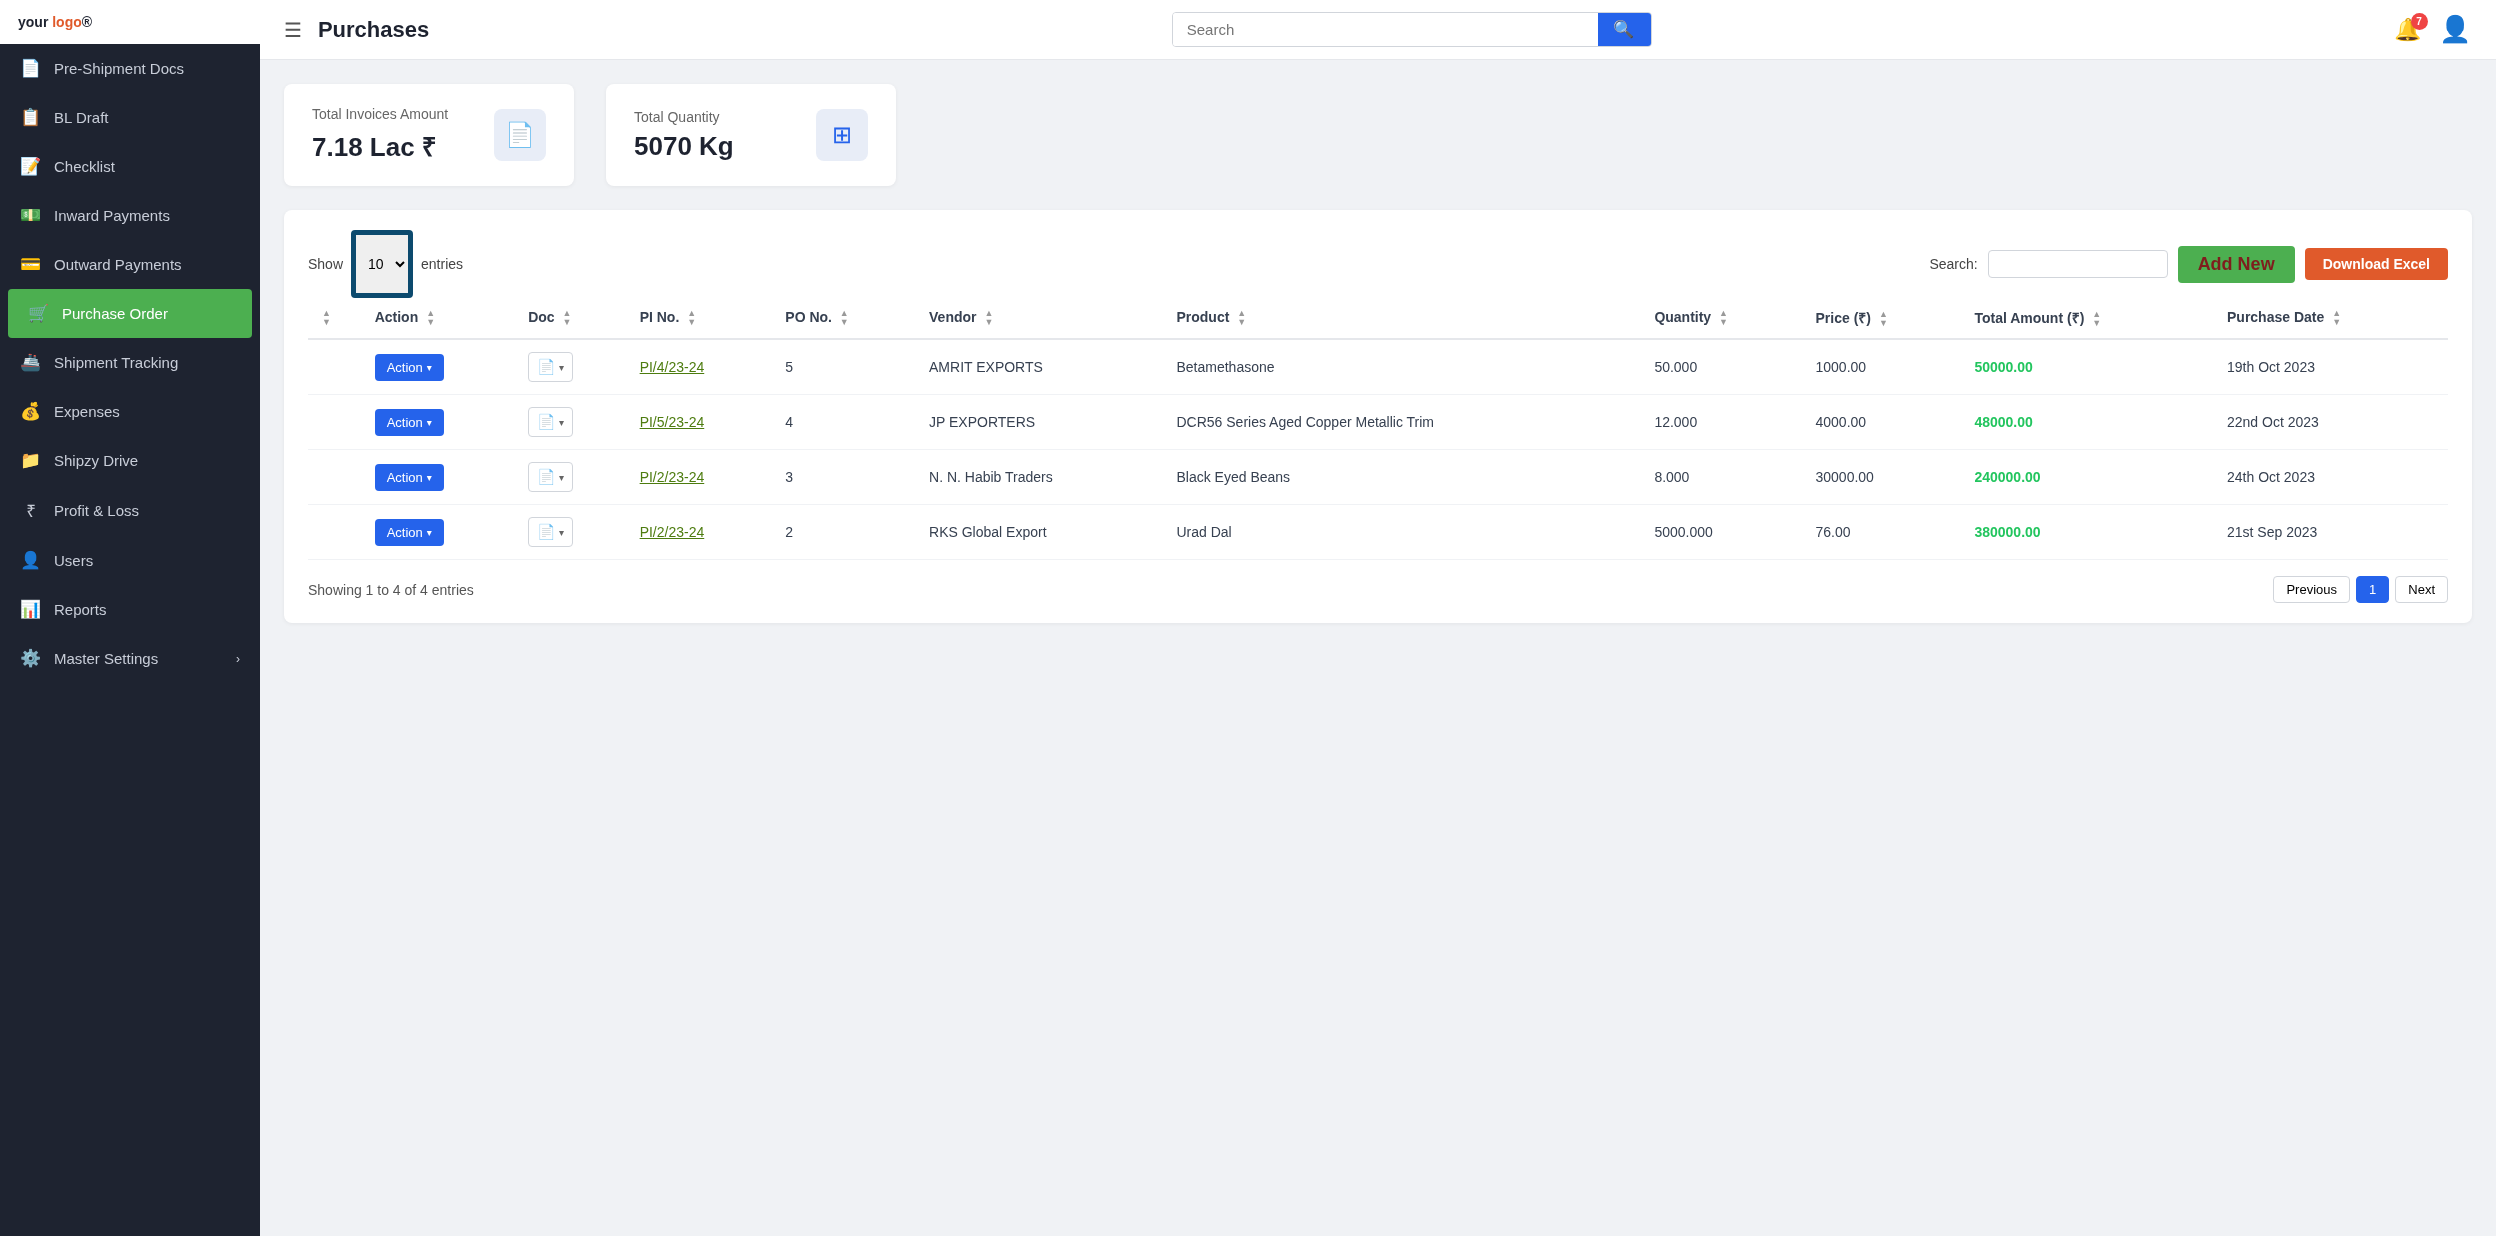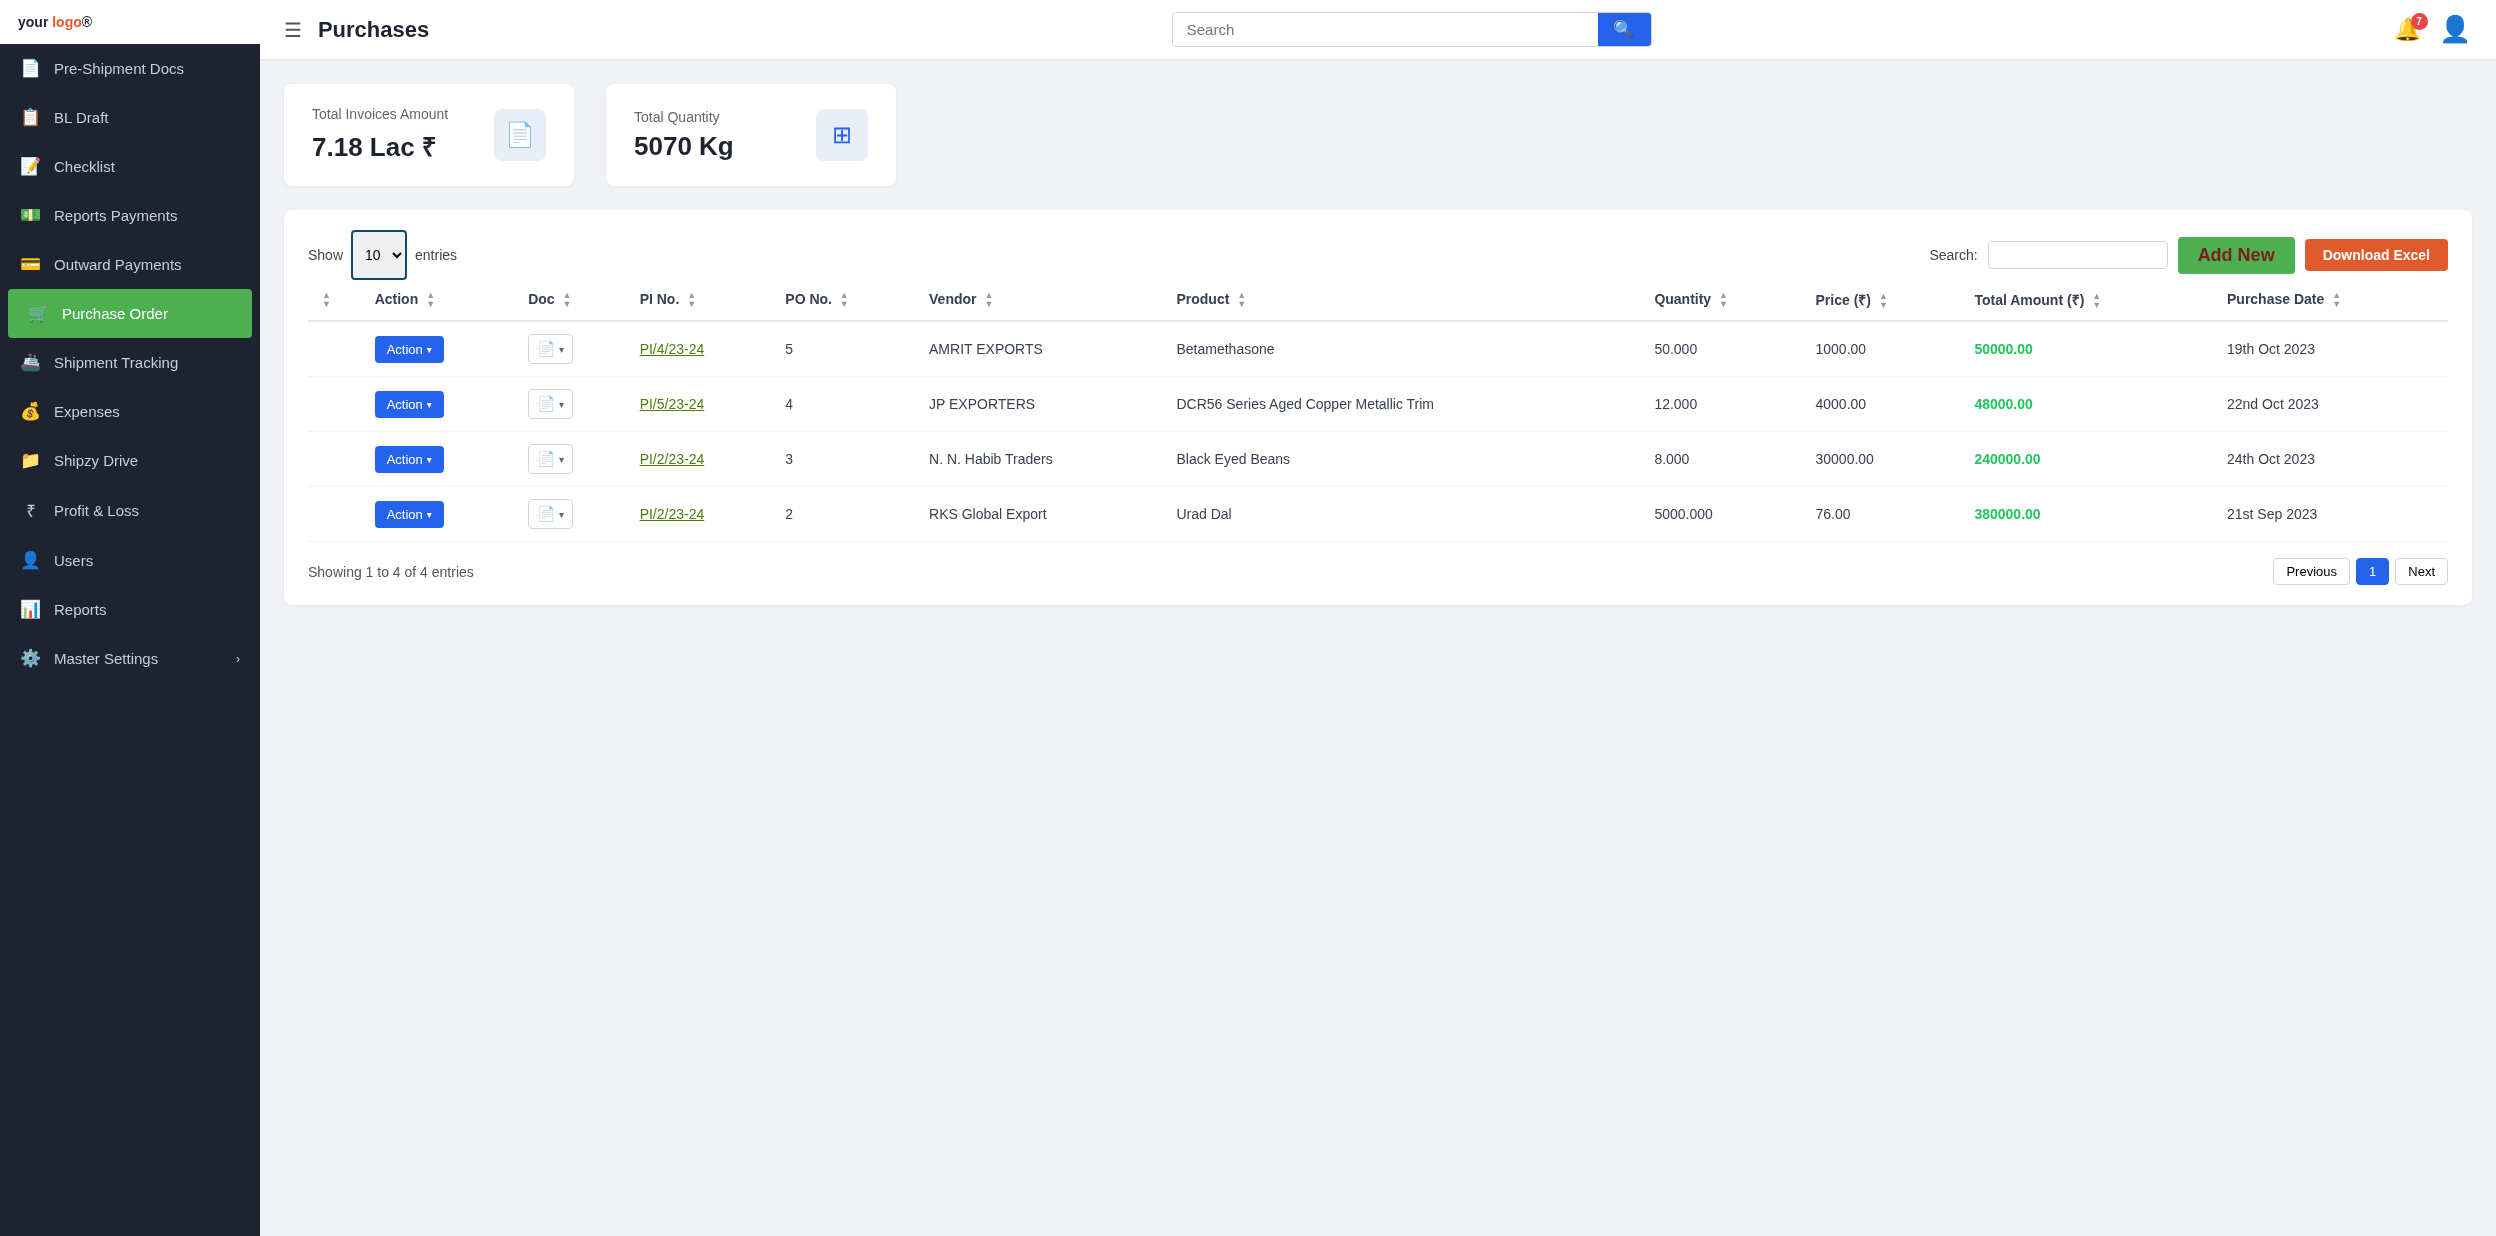--- a/index.html
+++ b/index.html
@@ -104,23 +104,23 @@
       box-shadow: 0 1px 4px rgba(0,0,0,0.06);
     }
     #table-toolbar {
       display: flex;
       align-items: center;
       justify-content: space-between;
       gap: 14px;
     }
     #table-toolbar-left { display: flex; align-items: center; gap: 8px; font-size: 14px; color: #444; }
     #show-select {
-      border: 2px solid #0c4a6e;
+      border: 5px solid #0c4a6e;
       border-radius: 4px;
-      padding: 14px 8px;
+      padding: 20px 8px;
       font-size: 14px;
       cursor: pointer;
     }
     #table-toolbar-right { display: flex; align-items: center; gap: 10px; }
     #table-search-label { font-size: 14px; color: #444; }
     #table-search-input { border: 1px solid #d1d5db; border-radius: 4px; padding: 5px 10px; font-size: 14px; width: 180px; }
     #add-new-btn { background: #4caf50; color: #7f1d1d; border: none; padding: 8px 20px; border-radius: 4px; font-size: 18px; cursor: pointer; font-weight: 600; }
     #download-excel-btn { background: #e05a2b; color: #fff; border: none; padding: 8px 18px; border-radius: 4px; font-size: 14px; cursor: pointer; font-weight: 600; }
 
     
@@ -208,21 +208,21 @@
     <span>BL Draft</span>
 
   </div>
       <div class="sidebar-item">
     <span class="icon">📝</span>
     <span>Checklist</span>
 
   </div>
       <div class="sidebar-item">
     <span class="icon">💵</span>
-    <span>Reports Payments</span>
+    <span>Inward Payments</span>
 
   </div>
       <div class="sidebar-item">
     <span class="icon">💳</span>
     <span>Outward Payments</span>
 
   </div>
       <div class="sidebar-item active">
     <span class="icon">🛒</span>
     <span>Purchase Order</span>

